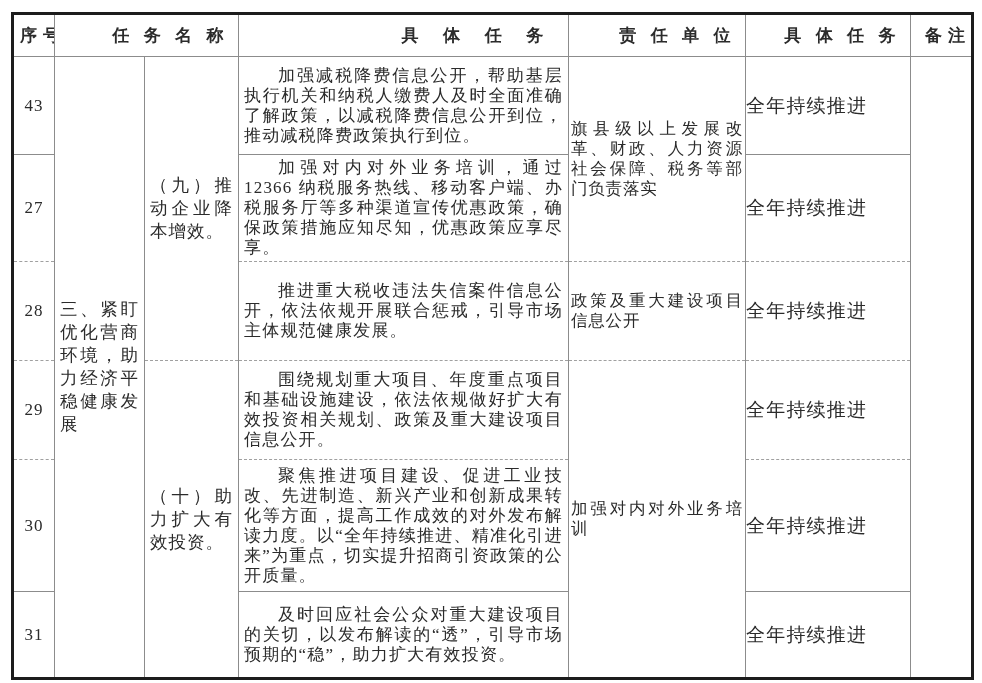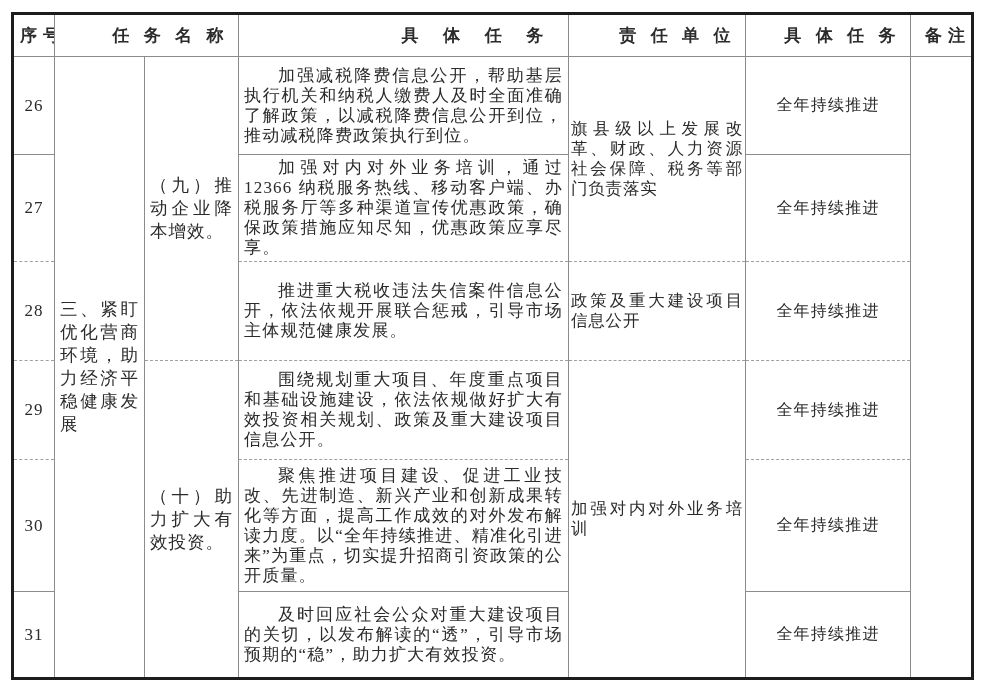--- a/index.html
+++ b/index.html
@@ -67,22 +67,22 @@
   }
   .cell-task .para { text-indent: 2em; margin: 0; }
   .cell-unit {
     font-size: 16.5px;
     line-height: 20px;
     letter-spacing: 0.8px;
     text-align: justify;
     padding: 2px 2px;
   }
   .cell-deadline {
-    text-align: center;
-    font-size: 16px;
+    text-align: left;
+    font-size: 19px;
     letter-spacing: 1.2px;
     white-space: nowrap;
   }
   .cell-remark { }
 </style>
 </head>
 <body>
 
 <div class="page">
   <table class="doc-table">
@@ -100,21 +100,21 @@
         <th class="ls-s">序号</th>
         <th colspan="2" class="ls-m">任务名称</th>
         <th class="ls-l">具体任务</th>
         <th class="ls-m">责任单位</th>
         <th class="ls-m">具体任务</th>
         <th class="ls-s">备注</th>
       </tr>
     </thead>
     <tbody>
       <tr style="height:98px">
-        <td class="cell-no bs">26</td>
+        <td class="cell-no bs">43</td>
         <td rowspan="6" class="cell-group">三、紧盯优化营商环境，助力经济平稳健康发展</td>
         <td rowspan="3" class="cell-sub bd">（九）推动企业降本增效。</td>
         <td class="cell-task bs">
           <p class="para">加强减税降费信息公开，帮助基层执行机关和纳税人缴费人及时全面准确了解政策，以减税降费信息公开到位，推动减税降费政策执行到位。</p>
         </td>
         <td rowspan="2" class="cell-unit bd">旗县级以上发展改革、财政、人力资源社会保障、税务等部门负责落实</td>
         <td class="cell-deadline bs">全年持续推进</td>
         <td rowspan="6" class="cell-remark"></td>
       </tr>
       <tr style="height:102px">

